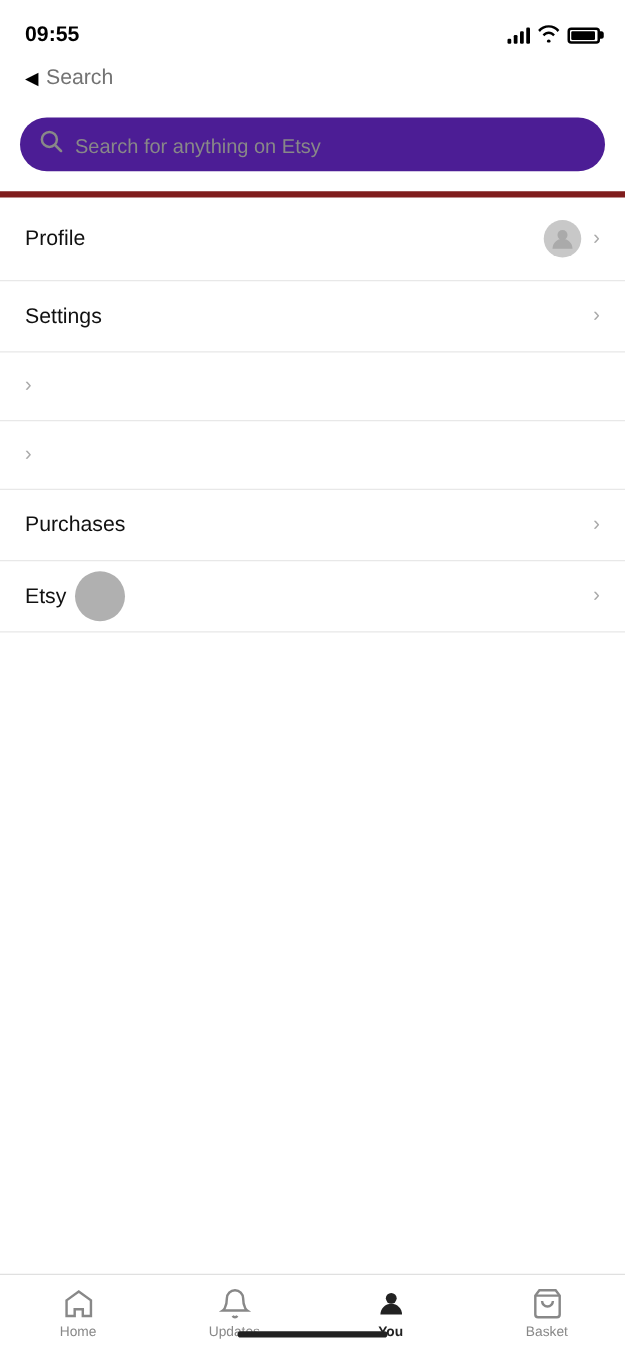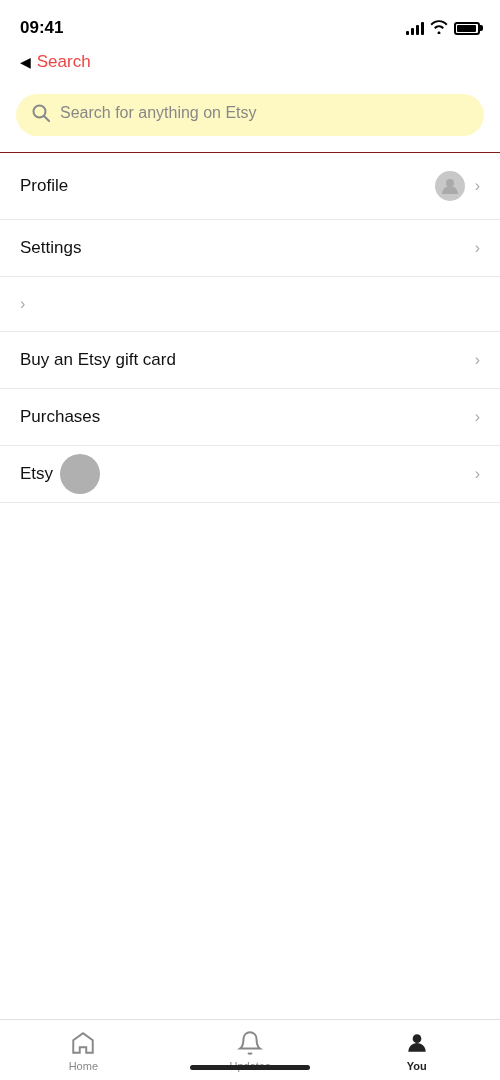--- a/index.html
+++ b/index.html
@@ -95,33 +95,33 @@
     }
 
     .back-arrow {
       font-size: 14px;
       color: #000;
       margin-right: 2px;
     }
 
     .back-label {
       font-size: 17px;
-      color: #ef4444;
+      color: #737373;
     }
 
     
     .search-container {
       padding: 10px 16px 16px 16px;
     }
 
     .search-bar {
-      background: #fef9c3;
+      background: #4c1d95;
       border-radius: 24px;
       display: flex;
-      align-items: flex-start;
+      align-items: flex-end;
       padding: 10px 16px;
       gap: 10px;
     }
 
     .search-icon-wrap {
       color: #888;
       font-size: 16px;
     }
 
     .search-placeholder {
@@ -138,21 +138,21 @@
       display: flex;
       align-items: center;
       justify-content: space-between;
       padding: 18px 20px;
       border-bottom: 1px solid #e8e8e8;
       cursor: pointer;
       position: relative;
     }
 
     .menu-item:first-child {
-      border-top: 1px solid #7f1d1d;
+      border-top: 5px solid #7f1d1d;
     }
 
     .menu-item-left {
       display: flex;
       align-items: center;
       gap: 10px;
     }
 
     .menu-item-label {
       font-size: 17px;
@@ -237,21 +237,21 @@
     
     .tab-svg {
       width: 26px;
       height: 26px;
     }
   </style>
 </head>
 <body>
 
 <div class="status-bar">
-  <span class="status-time">09:41</span>
+  <span class="status-time">09:55</span>
   <div class="status-icons">
     <div class="signal-bars">
       <div class="signal-bar" style="height:4px;"></div>
       <div class="signal-bar" style="height:7px;"></div>
       <div class="signal-bar" style="height:10px;"></div>
       <div class="signal-bar" style="height:13px;"></div>
     </div>
     <span class="wifi-icon">
       <svg width="18" height="14" viewBox="0 0 18 14">
         <path d="M9 11.5c.83 0 1.5.67 1.5 1.5S9.83 14.5 9 14.5 7.5 13.83 7.5 13 8.17 11.5 9 11.5zm-3.53-2.47C6.64 7.87 7.77 7.25 9 7.25s2.36.62 3.53 1.78l1.42-1.42C12.47 6.13 10.81 5.25 9 5.25s-3.47.88-4.95 2.36l1.42 1.42zm-3.54-3.53C3.59 3.34 6.18 2 9 2s5.41 1.34 7.07 3.5l1.42-1.42C15.55 1.81 12.44.25 9 .25S2.45 1.81.51 4.08l1.42 1.42z" fill="#000"></path>
@@ -306,23 +306,20 @@
     </div>
   </div>
 
   <div class="menu-item">
     <div class="menu-item-right">
       <span class="chevron">›</span>
     </div>
   </div>
 
   <div class="menu-item">
-    <div class="menu-item-left">
-      <span class="menu-item-label">Buy an Etsy gift card</span>
-    </div>
     <div class="menu-item-right">
       <span class="chevron">›</span>
     </div>
   </div>
 
   <div class="menu-item">
     <div class="menu-item-left">
       <span class="menu-item-label">Purchases</span>
     </div>
     <div class="menu-item-right">
@@ -361,17 +358,25 @@
   </div>
 
   <div class="tab-item">
     <svg class="tab-svg" viewBox="0 0 24 24" fill="none">
       <circle cx="12" cy="8" r="4" fill="#222"></circle>
       <path d="M4 20c0-4.418 3.582-8 8-8s8 3.582 8 8" fill="#222"></path>
     </svg>
     <span class="tab-label active">You</span>
   </div>
 
+  <div class="tab-item">
+    <svg class="tab-svg" viewBox="0 0 24 24" fill="none">
+      <path d="M6 2L3 6v14a2 2 0 002 2h14a2 2 0 002-2V6l-3-4z" stroke="#888" stroke-width="1.8" fill="none"></path>
+      <line x1="3" y1="6" x2="21" y2="6" stroke="#888" stroke-width="1.8"></line>
+      <path d="M16 10a4 4 0 01-8 0" stroke="#888" stroke-width="1.8" fill="none"></path>
+    </svg>
+    <span class="tab-label">Basket</span>
+  </div>
 </div>
 
 <div style="position:absolute; bottom: 6px; left: 50%; transform: translateX(-50%);">
   <div class="home-indicator"></div>
 </div>
 
 </body></html>

